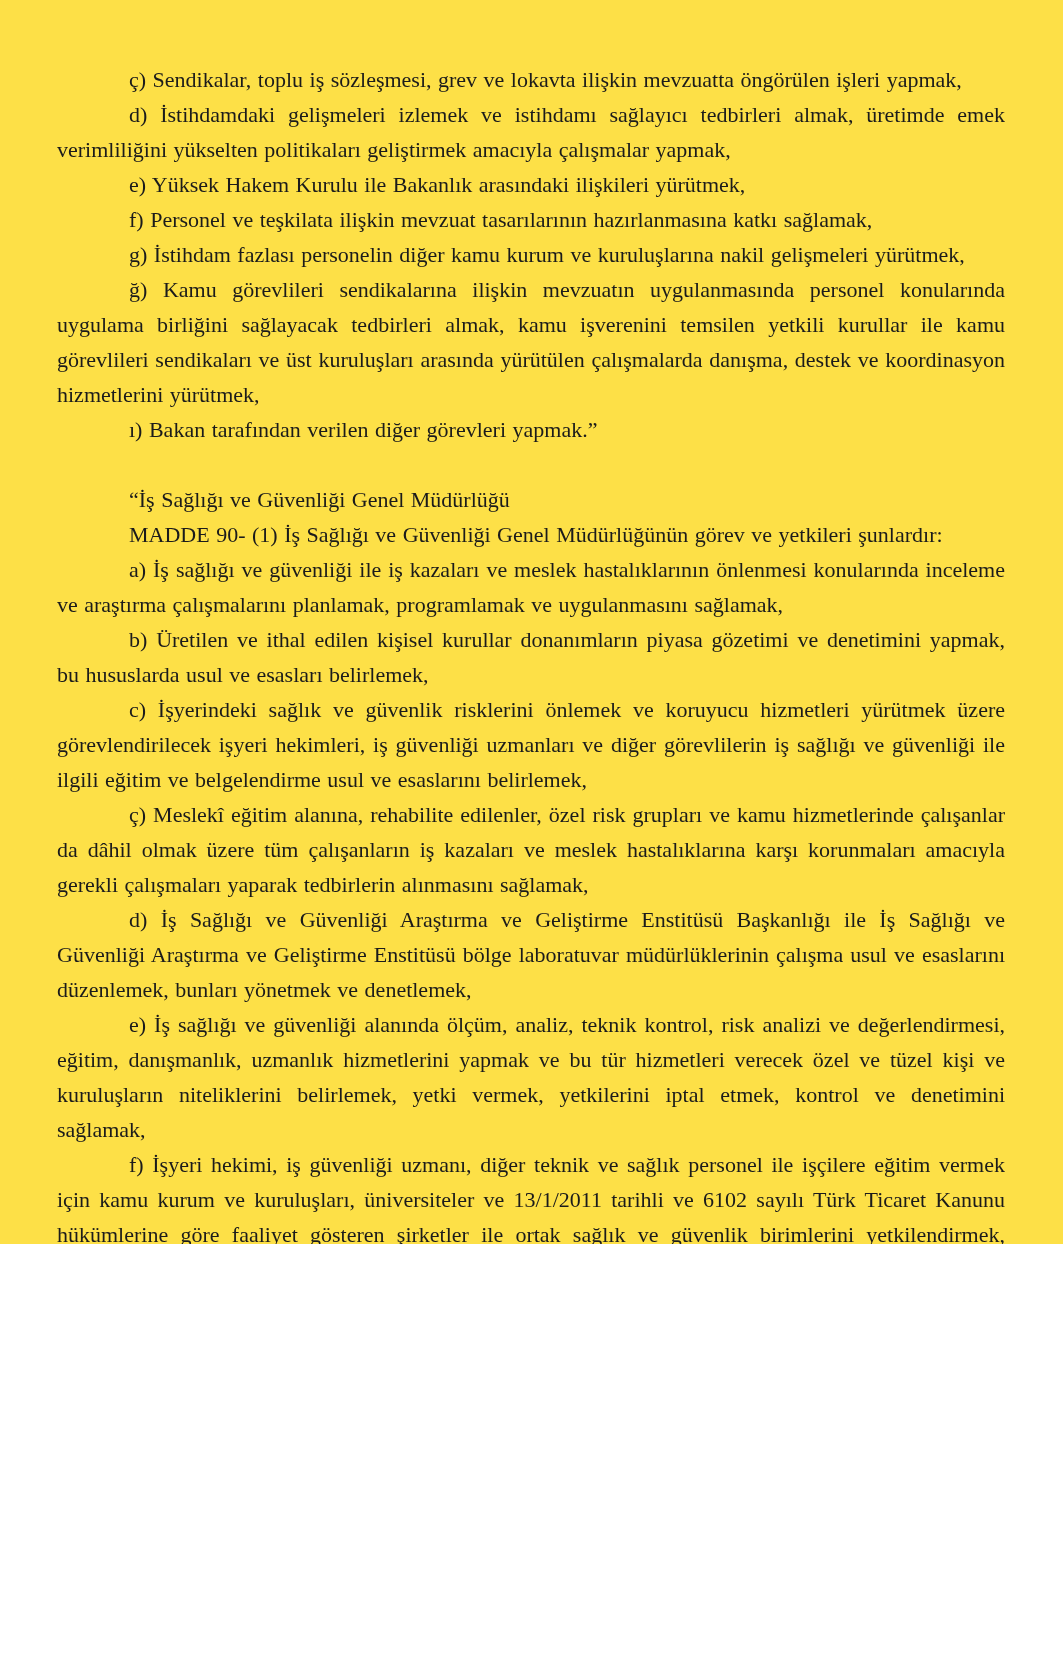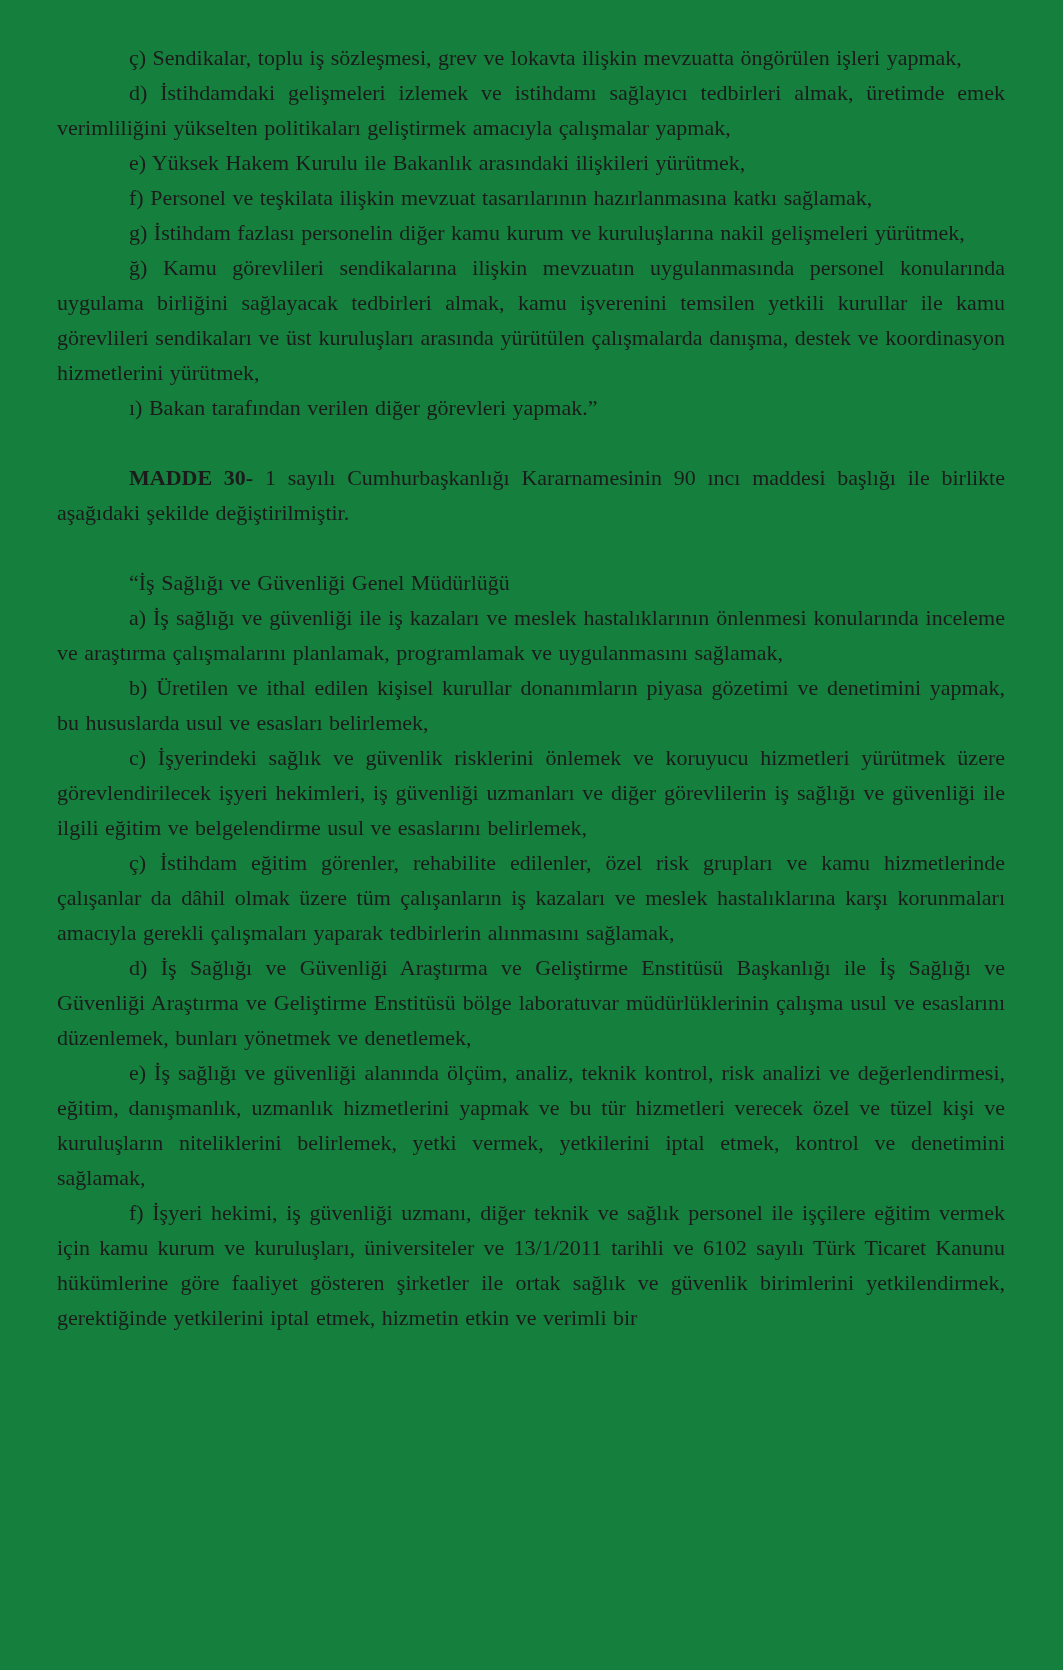--- a/index.html
+++ b/index.html
@@ -3,24 +3,24 @@
 <meta charset="utf-8">
 <style>
   html, body {
     margin: 0;
     padding: 0;
     background: #ffffff;
   }
   .page {
     position: relative;
     width: 1063px;
-    height: 1670px;
+    height: 1244px;
     box-sizing: border-box;
-    padding: 40px 58px 0 57px;
-    background: #15803d;
+    padding: 62px 58px 0 57px;
+    background: #fde047;
     color: #1b1b1b;
     font-family: "Liberation Serif", "DejaVu Serif", serif;
     font-size: 22px;
     line-height: 35px;
     text-align: justify;
     overflow: hidden;
   }
   .para {
     margin: 0;
     text-indent: 72px;
@@ -39,25 +39,25 @@
 <div class="page">
 
   <p class="para">ç) Sendikalar, toplu iş sözleşmesi, grev ve lokavta ilişkin mevzuatta öngörülen işleri yapmak,</p>
   <p class="para">d) İstihdamdaki gelişmeleri izlemek ve istihdamı sağlayıcı tedbirleri almak, üretimde emek verimliliğini yükselten politikaları geliştirmek amacıyla çalışmalar yapmak,</p>
   <p class="para">e) Yüksek Hakem Kurulu ile Bakanlık arasındaki ilişkileri yürütmek,</p>
   <p class="para">f) Personel ve teşkilata ilişkin mevzuat tasarılarının hazırlanmasına katkı sağlamak,</p>
   <p class="para">g) İstihdam fazlası personelin diğer kamu kurum ve kuruluşlarına nakil gelişmeleri yürütmek,</p>
   <p class="para">ğ) Kamu görevlileri sendikalarına ilişkin mevzuatın uygulanmasında personel konularında uygulama birliğini sağlayacak tedbirleri almak, kamu işverenini temsilen yetkili kurullar ile kamu görevlileri sendikaları ve üst kuruluşları arasında yürütülen çalışmalarda danışma, destek ve koordinasyon hizmetlerini yürütmek,</p>
   <p class="para">ı) Bakan tarafından verilen diğer görevleri yapmak.”</p>
 
-  <p class="para gap-before"><span class="bold">MADDE 30-</span><span> 1 sayılı Cumhurbaşkanlığı Kararnamesinin 90 ıncı maddesi başlığı ile birlikte aşağıdaki şekilde değiştirilmiştir.</span></p>
 
   <p class="para gap-before">“İş Sağlığı ve Güvenliği Genel Müdürlüğü</p>
 
+  <p class="para">MADDE 90- (1) İş Sağlığı ve Güvenliği Genel Müdürlüğünün görev ve yetkileri şunlardır:</p>
   <p class="para">a) İş sağlığı ve güvenliği ile iş kazaları ve meslek hastalıklarının önlenmesi konularında inceleme ve araştırma çalışmalarını planlamak, programlamak ve uygulanmasını sağlamak,</p>
   <p class="para">b) Üretilen ve ithal edilen kişisel kurullar donanımların piyasa gözetimi ve denetimini yapmak, bu hususlarda usul ve esasları belirlemek,</p>
   <p class="para">c) İşyerindeki sağlık ve güvenlik risklerini önlemek ve koruyucu hizmetleri yürütmek üzere görevlendirilecek işyeri hekimleri, iş güvenliği uzmanları ve diğer görevlilerin iş sağlığı ve güvenliği ile ilgili eğitim ve belgelendirme usul ve esaslarını belirlemek,</p>
-  <p class="para">ç) İstihdam eğitim görenler, rehabilite edilenler, özel risk grupları ve kamu hizmetlerinde çalışanlar da dâhil olmak üzere tüm çalışanların iş kazaları ve meslek hastalıklarına karşı korunmaları amacıyla gerekli çalışmaları yaparak tedbirlerin alınmasını sağlamak,</p>
+  <p class="para">ç) Meslekî eğitim alanına, rehabilite edilenler, özel risk grupları ve kamu hizmetlerinde çalışanlar da dâhil olmak üzere tüm çalışanların iş kazaları ve meslek hastalıklarına karşı korunmaları amacıyla gerekli çalışmaları yaparak tedbirlerin alınmasını sağlamak,</p>
   <p class="para">d) İş Sağlığı ve Güvenliği Araştırma ve Geliştirme Enstitüsü Başkanlığı ile İş Sağlığı ve Güvenliği Araştırma ve Geliştirme Enstitüsü bölge laboratuvar müdürlüklerinin çalışma usul ve esaslarını düzenlemek, bunları yönetmek ve denetlemek,</p>
   <p class="para">e) İş sağlığı ve güvenliği alanında ölçüm, analiz, teknik kontrol, risk analizi ve değerlendirmesi, eğitim, danışmanlık, uzmanlık hizmetlerini yapmak ve bu tür hizmetleri verecek özel ve tüzel kişi ve kuruluşların niteliklerini belirlemek, yetki vermek, yetkilerini iptal etmek, kontrol ve denetimini sağlamak,</p>
   <p class="para">f) İşyeri hekimi, iş güvenliği uzmanı, diğer teknik ve sağlık personel ile işçilere eğitim vermek için kamu kurum ve kuruluşları, üniversiteler ve 13/1/2011 tarihli ve 6102 sayılı Türk Ticaret Kanunu hükümlerine göre faaliyet gösteren şirketler ile ortak sağlık ve güvenlik birimlerini yetkilendirmek, gerektiğinde yetkilerini iptal etmek, hizmetin etkin ve verimli bir</p>
 
 </div>
 
 </body></html>

